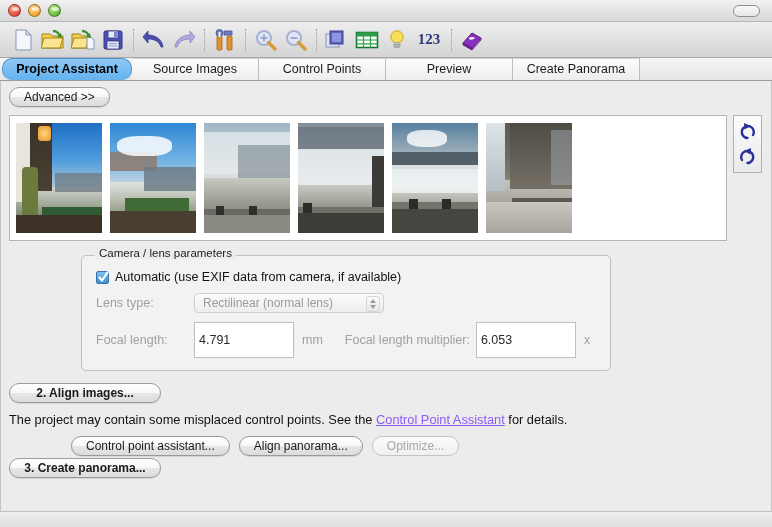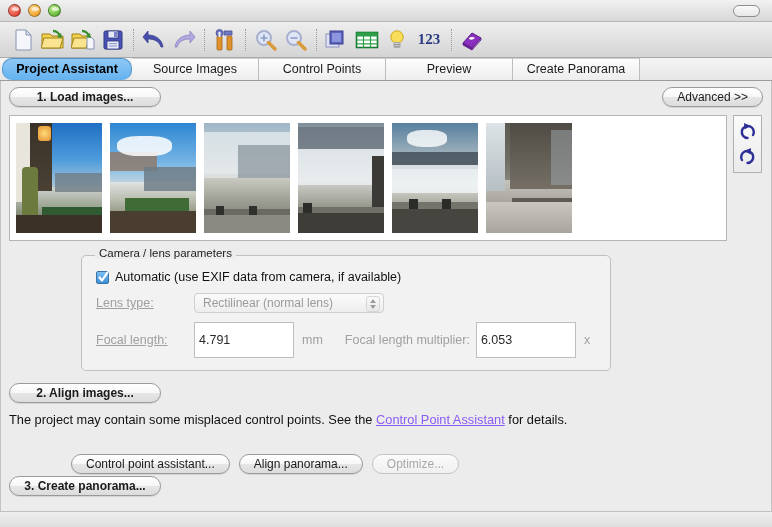--- a/index.html
+++ b/index.html
@@ -179,21 +179,21 @@
     width: 13px; height: 13px; border-radius: 2px;
     border: 1px solid #3b72a8;
     background: linear-gradient(to bottom,#7fc0f2,#3b8fd6);
     position: relative; flex: 0 0 auto;
   }
   .chk svg { position: absolute; top: -1px; left: 0px; }
   .chk-label { font-size: 12.5px; color: #111; }
 
   .field-row { display: flex; align-items: center; margin-top: 9px; }
   .lbl { font-size: 12.5px; color: #a0a0a0; }
-  .lbl.w { width: 98px; text-decoration: underline; }
+  .lbl.w { width: 98px; }
   .popup {
     height: 20px; width: 190px; border-radius: 4px;
     border: 1px solid #cfcfcf;
     background: linear-gradient(to bottom,#fbfbfb,#ededed);
     display: flex; align-items: center;
     padding: 0 4px 0 8px;
     font-size: 12px; color: #9a9a9a;
     position: relative;
   }
   .popup .arrows {
@@ -215,21 +215,21 @@
     padding: 0 4px;
   }
   .unit { font-size: 12.5px; color: #a0a0a0; margin-left: 8px; }
 
   .align-row { margin-top: 12px; }
   .hint {
     margin-top: 9px;
     font-size: 12.8px; color: #111;
   }
   .hint a { color: #8b5cf6; text-decoration: underline; cursor: default; }
-  .btn-row { margin-top: 27px; display: flex; gap: 9px; padding-left: 62px; }
+  .btn-row { margin-top: 9px; display: flex; gap: 9px; padding-left: 62px; }
   .final-row { margin-top: 2px; }
 
   .statusbar {
     height: 16px;
     background: linear-gradient(to bottom,#eeeeee,#dedede);
     border-top: 1px solid #c0c0c0;
     flex: 0 0 auto;
   }
 </style>
 </head>
@@ -374,21 +374,20 @@
     <div class="tab" style="width:127px">Source Images</div>
     <div class="tab" style="width:127px">Control Points</div>
     <div class="tab" style="width:127px">Preview</div>
     <div class="tab" style="width:127px">Create Panorama</div>
     <div class="tab-filler"></div>
   </div>
 
   <div class="body">
 
     <div class="row-load">
-      <div class="pill bold" style="min-width:152px">1. Load images...</div>
       <div class="pill" style="min-width:100px">Advanced &gt;&gt;</div>
     </div>
 
     <div class="thumb-area">
       <div class="thumb-panel">
 
         <div class="thumb">
           <div class="sky" style="height:62%;background:linear-gradient(to bottom,#1f6fc4 0%,#4f9ddc 55%,#b9ccd8 100%)"></div>
           <div class="land" style="height:42%;background:linear-gradient(to bottom,#cfd3d0 0%,#9fa796 40%,#4a5338 100%)"></div>
           <div style="position:absolute;top:0;left:0;width:42%;height:62%;background:linear-gradient(to bottom,#3a3228,#4a4034);"></div>

